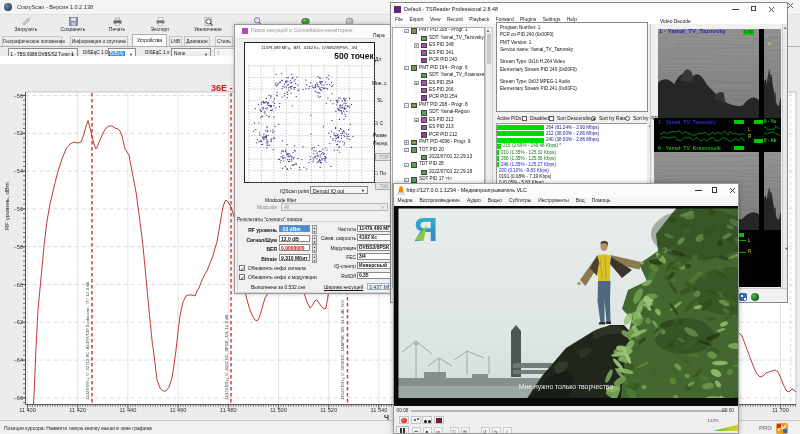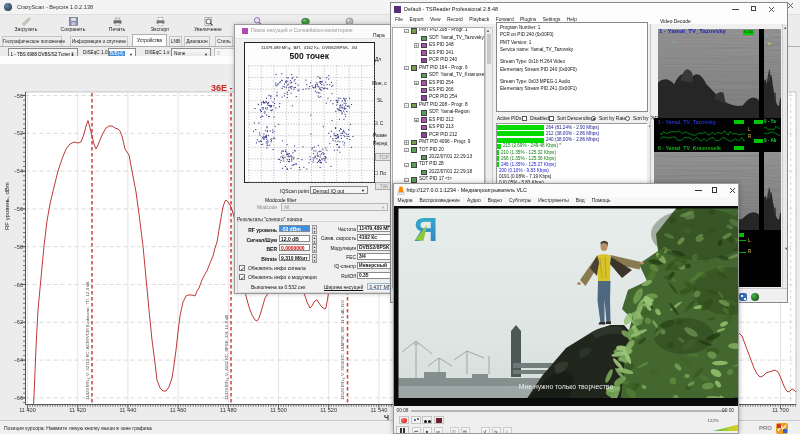--- a/index.html
+++ b/index.html
@@ -135,21 +135,21 @@
     </svg>
   </div>
 
 <div style="position:absolute;left:234px;top:24px;width:158px;height:270px;background:#f0f0f0;border:1px solid #9a9a9a;box-shadow:0 0 4px rgba(0,0,0,.25);overflow:hidden">
   <div style="position:absolute;left:0;top:0;width:100%;height:14px;background:#fbfbfb;border-bottom:1px solid #e2e2e2">
     <span style="position:absolute;left:7px;top:3px;width:6px;height:6px;background:#b04ab0"></span>
     <span style="position:absolute;left:16px;top:2px;font-size:5.2px;color:#9a9a9a">Поиск несущей и Constellation-мониторинг</span>
   </div>
   <div style="position:absolute;left:8.7px;top:16.7px;width:131px;height:141px;background:#fdfdfd;border:1.3px solid #222">
     <div style="position:absolute;left:0;top:2px;width:100%;text-align:center;font-size:4.2px;color:#111">11479,489 МГц,&nbsp; В/П,&nbsp; 4162 Кс,&nbsp; DVBS2/8PSK,&nbsp; 3/4</div>
-    <div style="position:absolute;left:0;top:8px;width:100%;text-align:center;font-size:8.5px;font-weight:bold;color:#111">500 точек</div>
+    <div style="position:absolute;left:0;top:8px;width:100%;text-align:right;font-size:8.5px;font-weight:bold;color:#111">500 точек</div>
     <svg width="131" height="141" viewBox="8.7 16.7 131 141" style="position:absolute;left:0;top:0">
         <path d="M12.5 39.5 V156 M25.1 39.5 V156 M37.6 39.5 V156 M50.2 39.5 V156 M62.7 39.5 V156 M75.2 39.5 V156 M87.8 39.5 V156 M100.4 39.5 V156 M112.9 39.5 V156 M125.5 39.5 V156 M138.0 39.5 V156 M12.5 39.5 H138 M12.5 51.1 H138 M12.5 62.8 H138 M12.5 74.5 H138 M12.5 86.1 H138 M12.5 97.8 H138 M12.5 109.4 H138 M12.5 121.0 H138 M12.5 132.7 H138 M12.5 144.4 H138 M12.5 156.0 H138" stroke="#a8a8a8" stroke-width="0.8" fill="none" stroke-dasharray="1 1.8"></path>
         <rect x="103.2" y="78.7" width="1.1" height="1.1" fill="#3a3a88"></rect>
         <rect x="103.3" y="83.6" width="1.1" height="1.1" fill="#3a3a88"></rect>
         <rect x="103.3" y="71.5" width="1.1" height="1.1" fill="#3a3a88"></rect>
         <rect x="105.8" y="78.2" width="1.1" height="1.1" fill="#3a3a88"></rect>
         <rect x="102.8" y="80.3" width="1.1" height="1.1" fill="#3a3a88"></rect>
         <rect x="105.2" y="86.1" width="1.1" height="1.1" fill="#3a3a88"></rect>
         <rect x="107.6" y="80.3" width="1.1" height="1.1" fill="#3a3a88"></rect>
         <rect x="99.9" y="74.1" width="1.1" height="1.1" fill="#3a3a88"></rect>

